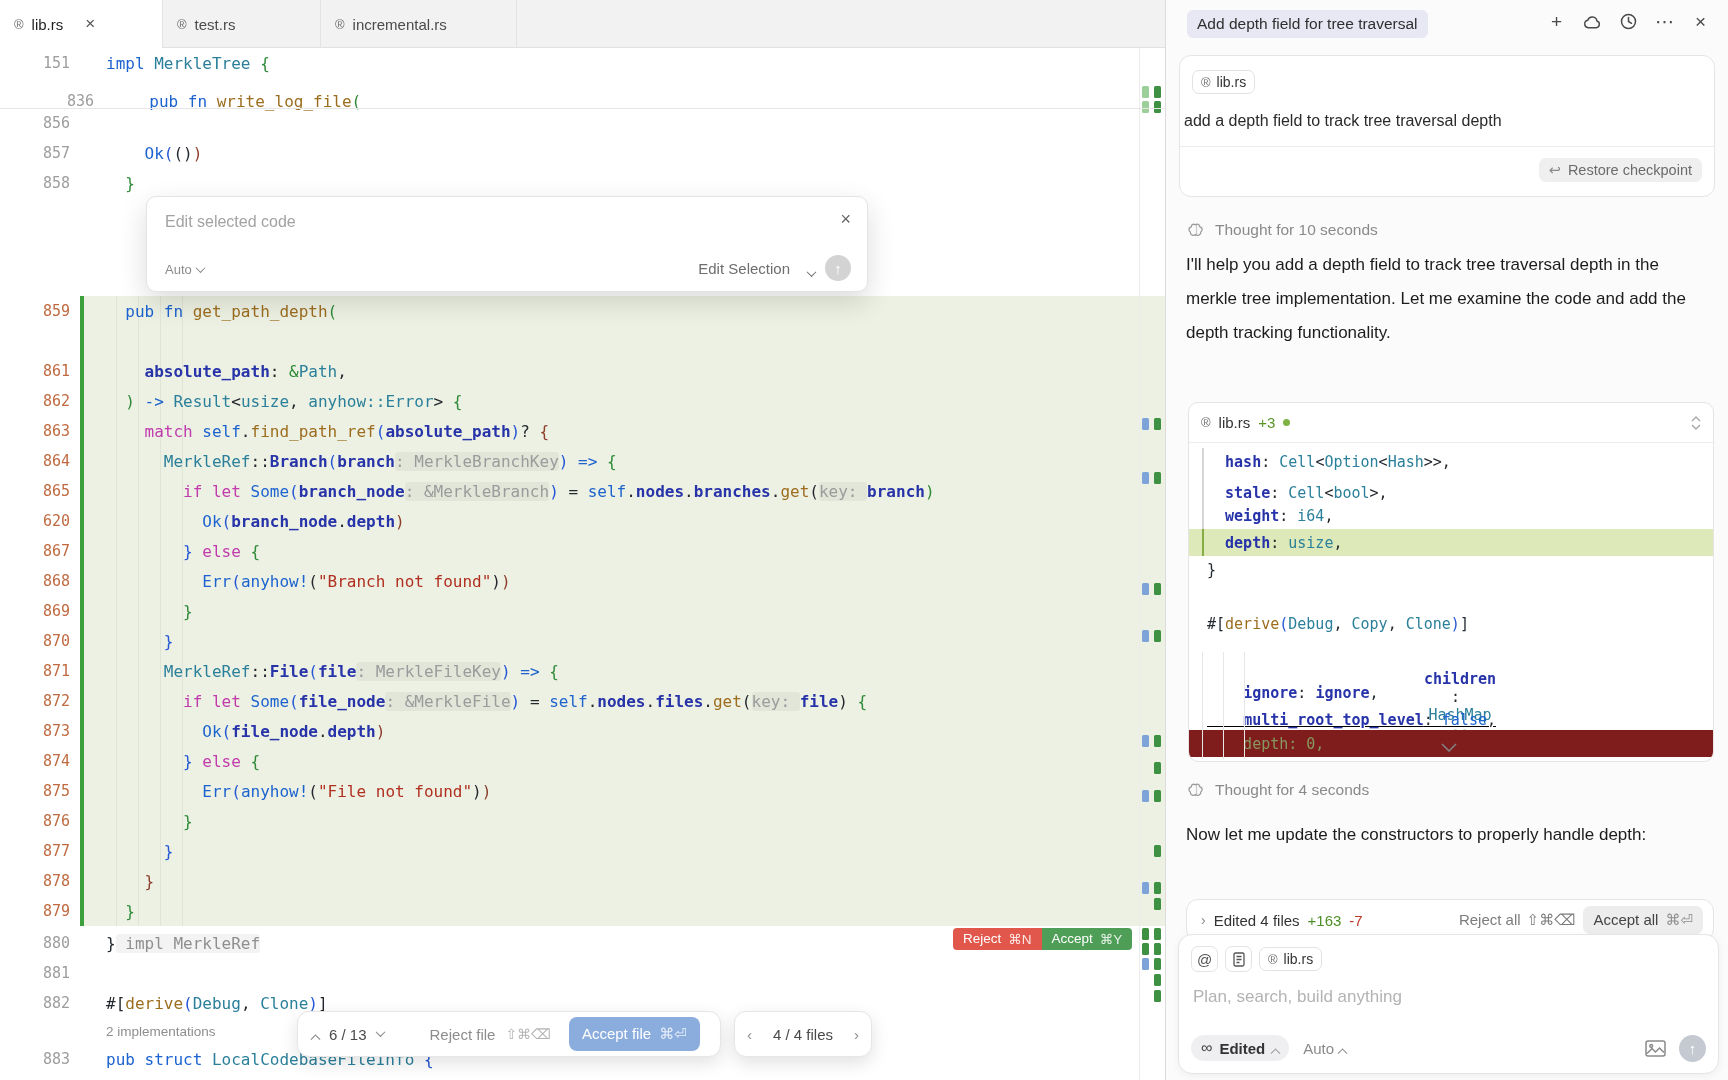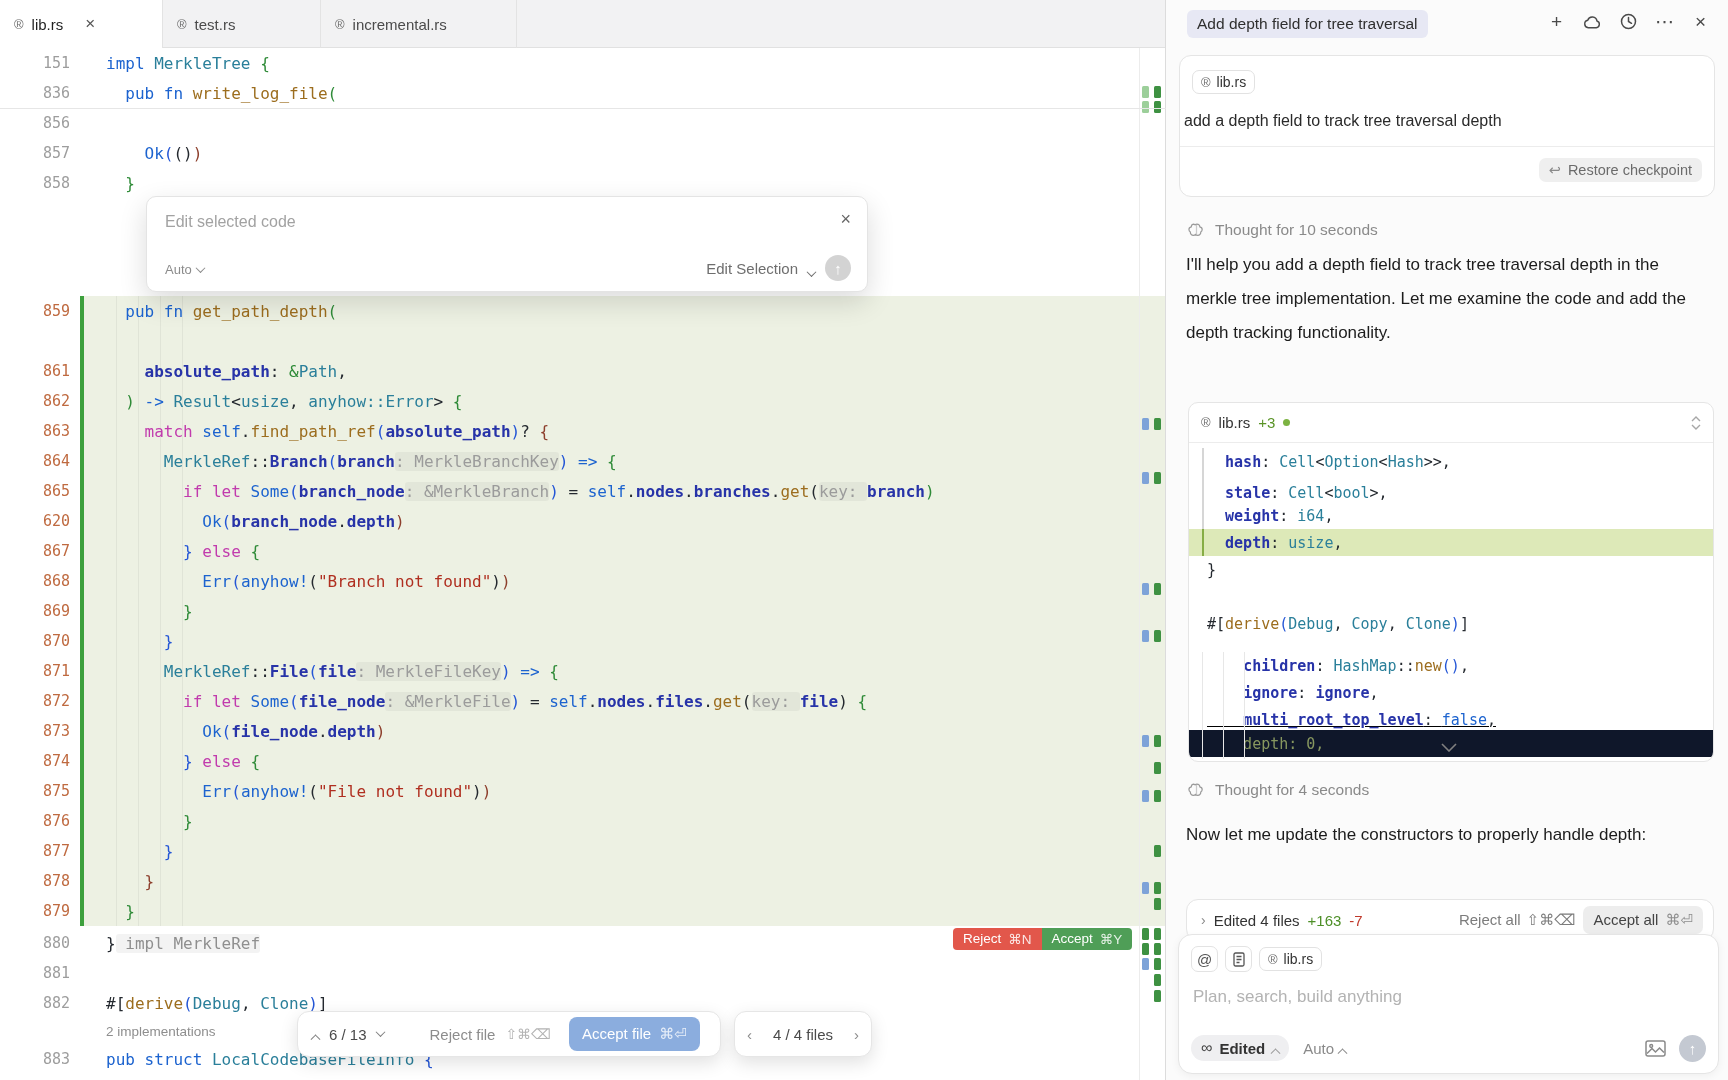--- a/index.html
+++ b/index.html
@@ -37,21 +37,21 @@
   .mm-line { position:absolute; left:1139px; top:48px; width:1px; height:1032px; background:#ececec; }
   .mark { position:absolute; width:7px; height:12px; border-radius:1.5px; }
   .mark.g{background:#3e9142}.mark.lg{background:#9ccf9a}.mark.b{background:#7da3d8}
   .ed-divider { position:absolute; left:1165px; top:0; width:1px; height:1080px; background:#dcdcdc; }
 
   
   .dialog { position:absolute; left:146px; top:196px; width:722px; height:96px; background:#fff; border:1px solid #e4e4e4; border-radius:10px; box-shadow:0 10px 28px rgba(0,0,0,.14); z-index:6; }
   .dlg-input { position:absolute; left:18px; top:16px; font-size:16px; color:#a2a2a2; }
   .dlg-close { position:absolute; right:16px; top:12px; font-size:18px; color:#666; }
   .dlg-auto { position:absolute; left:18px; bottom:14px; font-size:13px; color:#8b8b8b; display:flex; align-items:center; gap:5px; }
-  .dlg-action { position:absolute; right:52px; bottom:14px; font-size:15px; color:#6e6e6e; display:flex; align-items:flex-end; gap:10px; }
+  .dlg-action { position:absolute; right:52px; bottom:14px; font-size:15px; color:#6e6e6e; display:flex; align-items:flex-end; gap:18px; }
   .dlg-send { position:absolute; right:16px; bottom:10px; width:26px; height:26px; border-radius:50%; background:#d3d3d3; color:#fff; display:flex; align-items:center; justify-content:center; font-size:15px; font-weight:bold; }
   .cv { display:inline-block; width:7px; height:7px; border-right:1.5px solid currentColor; border-bottom:1.5px solid currentColor; transform:rotate(45deg) translate(-1px,-1px); }
   .cvu { transform:rotate(-135deg) translate(-2px,-2px); }
 
   
   .mini-btns { position:absolute; left:953px; top:928px; display:flex; z-index:5; font-size:13.5px; color:#fff; }
   .mini-reject { background:#e2574b; border-radius:4px 0 0 4px; padding:3px 10px; display:flex; gap:7px; }
   .mini-accept { background:#4f9e57; border-radius:0 4px 4px 0; padding:3px 10px; display:flex; gap:7px; }
   .mini-key { opacity:.85; }
 
@@ -85,21 +85,21 @@
   .thought { position:absolute; left:21px; display:flex; align-items:center; gap:9px; font-size:15.5px; color:#8a8a8a; }
   .para { position:absolute; left:20px; width:524px; font-size:17px; color:#1c1c1c; line-height:34px; }
 
   #diff-card { left:22px; top:402px; width:526px; height:360px; overflow:hidden; border-radius:10px; }
   .diff-head { position:absolute; left:0; top:0; width:100%; height:40px; border-bottom:1px solid #ececec; display:flex; align-items:center; padding:0 12px; gap:8px; font-size:15px; color:#333; }
   .plus-badge { color:#5a9427; }
   .dot { width:7px; height:7px; border-radius:50%; background:#7cb342; }
   .unfold { margin-left:auto; color:#a7a7a7; display:flex; flex-direction:column; line-height:6px; font-size:10px; }
   .dl { position:absolute; left:0; width:524px; height:27px; display:flex; align-items:center; white-space:pre; font:15px "DejaVu Sans Mono", monospace; padding-left:18px; }
   .dl.hl { background:#dde9b8; }
-  .dl.fadebg { background:#0f172a; }
+  .dl.fadebg { background:#7f1d1d; }
   .dvline { position:absolute; width:2px; }
   .diff-chev { position:absolute; left:252px; top:340px; color:#808080; }
 
   #edited-bar { left:20px; top:899px; width:528px; height:42px; display:flex; align-items:center; padding:0 10px 0 14px; gap:8px; font-size:15px; }
   .exp-chev { color:#8a8a8a; font-size:14px; }
   .edited-label { color:#333; }
   .add { color:#4d8f27; } .del { color:#c0392b; }
   .rej-all { margin-left:auto; color:#7c7c7c; display:flex; gap:6px; }
   .acc-all { background:#ededed; border-radius:7px; padding:5px 10px; color:#444; display:flex; gap:7px; }
 
@@ -140,21 +140,21 @@
 
     <div class="sel-band"></div>
     <div class="sel-bar"></div>
     <div class="guide" style="left:116px"></div>
     <div class="guide" style="left:138px"></div>
     <div class="guide" style="left:160px"></div>
     <div class="guide" style="left:182px"></div>
 
     <div id="code-lines">
         <div class="cl" style="top: 48px;"><span class="ln">151</span><span class="ct"><span class="tok-k">impl </span><span class="tok-t">MerkleTree </span><span class="tok-gb">{</span></span></div>
-        <div class="cl" style="top: 78px;"><span class="ln">836</span><span class="ct"><span class="tok-p">  </span><span class="tok-k">pub fn </span><span class="tok-f">write_log_file</span><span class="tok-gb">(</span></span></div>
+        <div class="cl" style="top: 86px; padding-left: 24px;"><span class="ln">836</span><span class="ct"><span class="tok-p">  </span><span class="tok-k">pub fn </span><span class="tok-f">write_log_file</span><span class="tok-gb">(</span></span></div>
         <div class="cl" style="top: 108px;"><span class="ln">856</span><span class="ct"></span></div>
         <div class="cl" style="top: 138px;"><span class="ln">857</span><span class="ct"><span class="tok-p">    </span><span class="tok-k">Ok</span><span class="tok-bb">(</span><span class="tok-p">()</span><span class="tok-rb">)</span></span></div>
         <div class="cl" style="top: 168px;"><span class="ln">858</span><span class="ct"><span class="tok-p">  </span><span class="tok-gb">}</span></span></div>
         <div class="cl" style="top: 296px;"><span class="ln o">859</span><span class="ct"><span class="tok-p">  </span><span class="tok-k">pub fn </span><span class="tok-f">get_path_depth</span><span class="tok-gb">(</span></span></div>
         <div class="cl" style="top: 356px;"><span class="ln o">861</span><span class="ct"><span class="tok-p">    </span><span class="tok-v">absolute_path</span><span class="tok-p">: </span><span class="tok-gb">&amp;</span><span class="tok-t">Path</span><span class="tok-p">,</span></span></div>
         <div class="cl" style="top: 386px;"><span class="ln o">862</span><span class="ct"><span class="tok-p">  </span><span class="tok-gb">)</span><span class="tok-k"> -&gt; </span><span class="tok-t">Result</span><span class="tok-p">&lt;</span><span class="tok-t">usize</span><span class="tok-p">, </span><span class="tok-t">anyhow::Error</span><span class="tok-p">&gt; </span><span class="tok-gb">{</span></span></div>
         <div class="cl" style="top: 416px;"><span class="ln o">863</span><span class="ct"><span class="tok-p">    </span><span class="tok-m">match </span><span class="tok-k">self</span><span class="tok-p">.</span><span class="tok-f">find_path_ref</span><span class="tok-bb">(</span><span class="tok-v">absolute_path</span><span class="tok-bb">)</span><span class="tok-p">? </span><span class="tok-rb">{</span></span></div>
         <div class="cl" style="top: 446px;"><span class="ln o">864</span><span class="ct"><span class="tok-p">      </span><span class="tok-t">MerkleRef</span><span class="tok-p">::</span><span class="tok-v">Branch</span><span class="tok-bb">(</span><span class="tok-v">branch</span><span class="tok-h">: MerkleBranchKey</span><span class="tok-bb">)</span><span class="tok-k"> =&gt; </span><span class="tok-gb">{</span></span></div>
         <div class="cl" style="top: 476px;"><span class="ln o">865</span><span class="ct"><span class="tok-p">        </span><span class="tok-m">if let </span><span class="tok-k">Some</span><span class="tok-bb">(</span><span class="tok-v">branch_node</span><span class="tok-h">: &amp;MerkleBranch</span><span class="tok-bb">)</span><span class="tok-p"> = </span><span class="tok-k">self</span><span class="tok-p">.</span><span class="tok-v">nodes</span><span class="tok-p">.</span><span class="tok-v">branches</span><span class="tok-p">.</span><span class="tok-f">get</span><span class="tok-p">(</span><span class="tok-h">key: </span><span class="tok-v">branch</span><span class="tok-gb">)</span></span></div>
         <div class="cl" style="top: 506px;"><span class="ln o">620</span><span class="ct"><span class="tok-p">          </span><span class="tok-k">Ok</span><span class="tok-bb">(</span><span class="tok-v">branch_node</span><span class="tok-p">.</span><span class="tok-v">depth</span><span class="tok-rb">)</span></span></div>
@@ -317,21 +317,21 @@
             </svg>
         </span>
       </div>
       <div id="diff-lines">
           <div class="dl" style="top: 45px;"><span class="tok-p">  </span><span class="tok-v">hash</span><span class="tok-p">: </span><span class="tok-t">Cell</span><span class="tok-p">&lt;</span><span class="tok-t">Option</span><span class="tok-p">&lt;</span><span class="tok-t">Hash</span><span class="tok-p">&gt;&gt;,</span></div>
           <div class="dl" style="top: 76px;"><span class="tok-p">  </span><span class="tok-v">stale</span><span class="tok-p">: </span><span class="tok-t">Cell</span><span class="tok-p">&lt;</span><span class="tok-t">bool</span><span class="tok-p">&gt;,</span></div>
           <div class="dl" style="top: 99px;"><span class="tok-p">  </span><span class="tok-v">weight</span><span class="tok-p">: </span><span class="tok-t">i64</span><span class="tok-p">,</span></div>
           <div class="dl hl" style="top: 126px;"><span class="tok-p">  </span><span class="tok-v">depth</span><span class="tok-p">: </span><span class="tok-t">usize</span><span class="tok-p">,</span></div>
           <div class="dl" style="top: 153px;"><span class="tok-p">}</span></div>
           <div class="dl" style="top: 207px;"><span class="tok-p">#[</span><span class="tok-f">derive</span><span class="tok-bb">(</span><span class="tok-t">Debug</span><span class="tok-p">, </span><span class="tok-t">Copy</span><span class="tok-p">, </span><span class="tok-t">Clone</span><span class="tok-bb">)</span><span class="tok-p">]</span></div>
-          <div class="dl" style="top: 249px;"><span class="tok-p">    </span><span class="tok-v">children</span><span class="tok-p">: </span><span class="tok-t">HashMap</span><span class="tok-p">::</span><span class="tok-f">new</span><span class="tok-bb">()</span><span class="tok-p">,</span></div>
+          <div class="dl" style="top: 249px; flex-direction: column;"><span class="tok-p">    </span><span class="tok-v">children</span><span class="tok-p">: </span><span class="tok-t">HashMap</span><span class="tok-p">::</span><span class="tok-f">new</span><span class="tok-bb">()</span><span class="tok-p">,</span></div>
           <div class="dl" style="top: 276px;"><span class="tok-p">    </span><span class="tok-v">ignore</span><span class="tok-p">: </span><span class="tok-v">ignore</span><span class="tok-p">,</span></div>
           <div class="dl" style="top: 303px; text-decoration: underline;"><span class="tok-p">    </span><span class="tok-v">multi_root_top_level</span><span class="tok-p">: </span><span class="tok-k">false</span><span class="tok-p">,</span></div>
           <div class="dl fadebg" style="top: 327px;"><span class="tok-fade">    depth: 0,</span></div>
         </div>
       <div class="dvline" style="left:13px;top:45px;height:81px;background:#d6d6d6"></div>
       <div class="dvline" style="left:13px;top:126px;height:27px;background:#86ad45"></div>
 
       <div class="dvline" style="left:13px;top:249px;height:107px;background:#e7e7e7;width:1px"></div>
       <div class="dvline" style="left:34px;top:249px;height:107px;background:#e7e7e7;width:1px"></div>
       <div class="dvline" style="left:55px;top:249px;height:107px;background:#e7e7e7;width:1px"></div>

